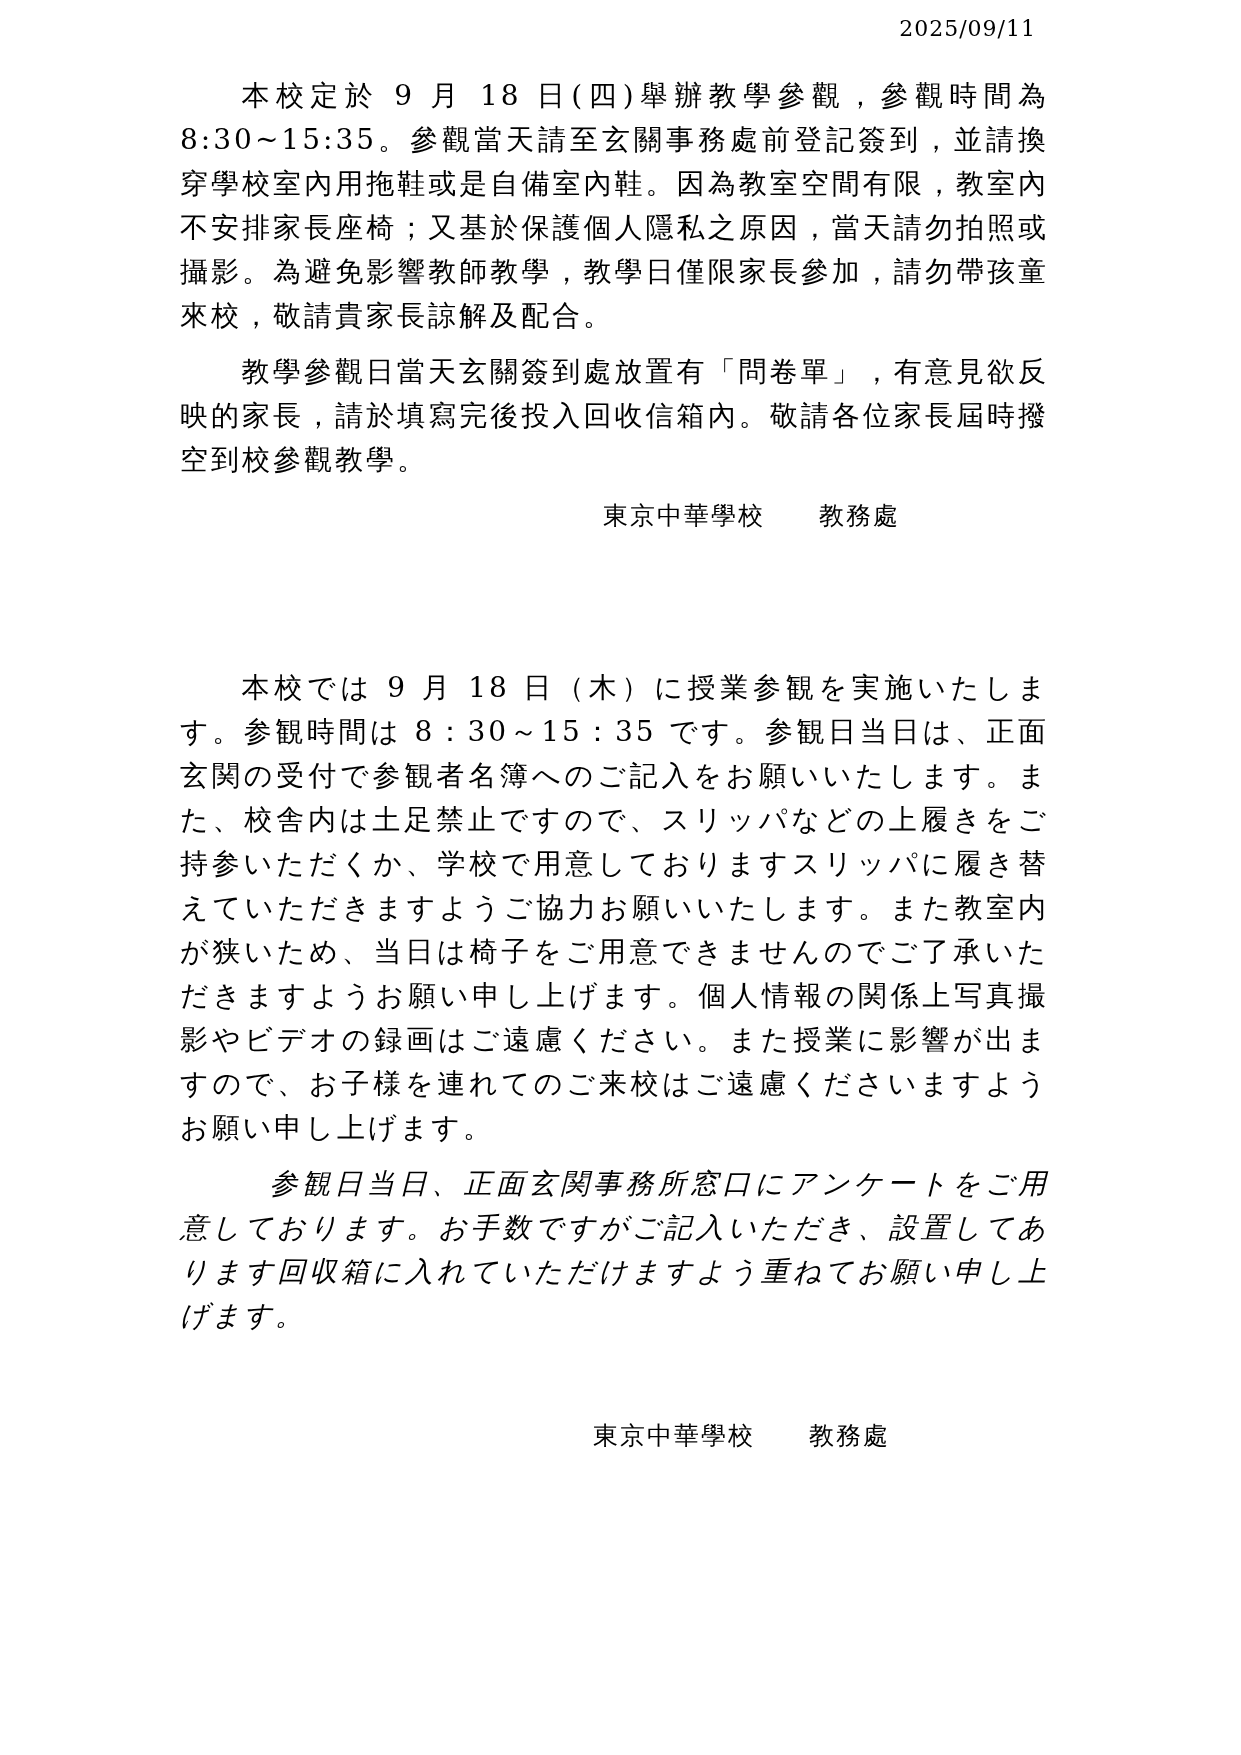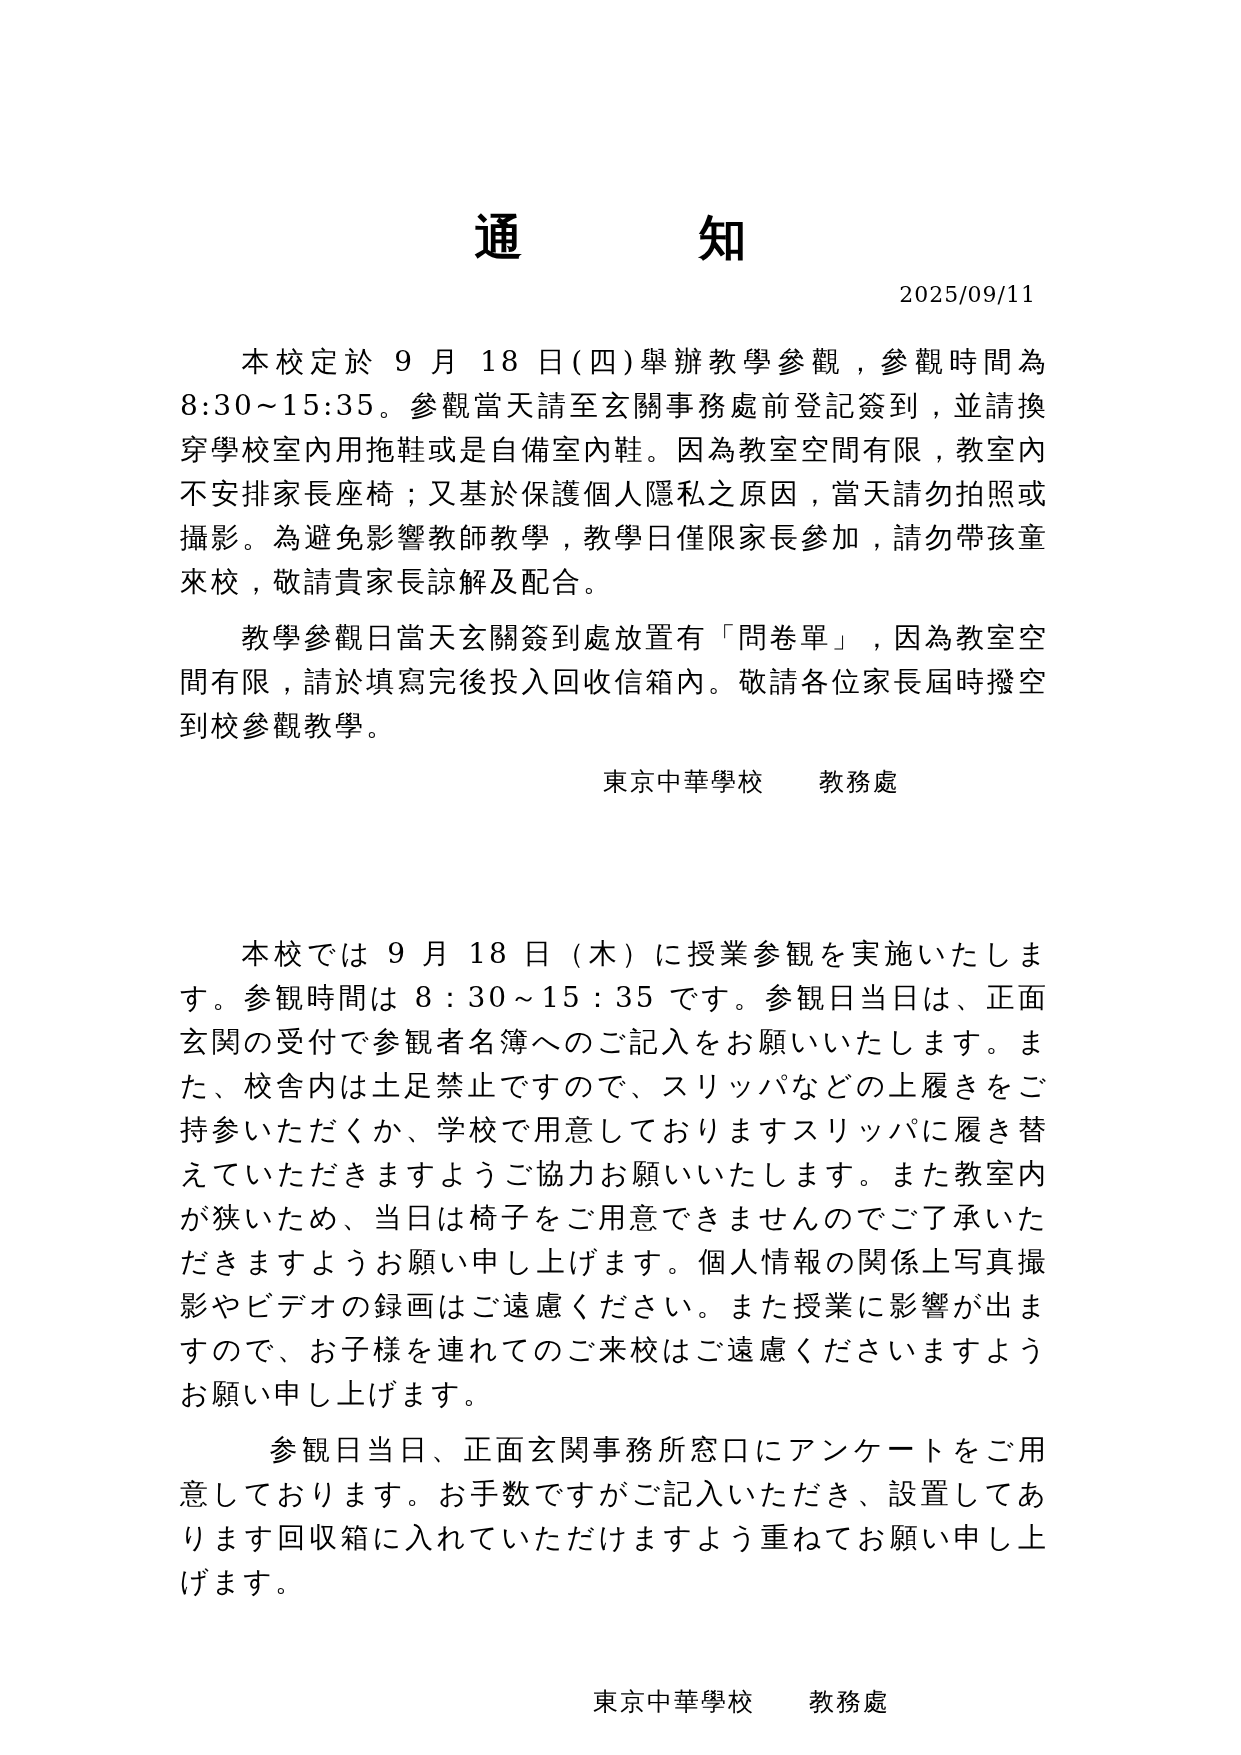--- a/index.html
+++ b/index.html
@@ -47,21 +47,21 @@
     text-justify: inter-character;
     text-align-last: left;
   }
   .cn-section { margin-top: 26px; }
   .jp-section { margin-top: 128px; }
   .body-section p {
     margin: 12px;
     padding: 0;
   }
   .indent-2 { text-indent: 2.2em; }
-  .indent-3 { text-indent: 3.2em; }
+  .indent-3 { text-indent: 3.2em; font-style: italic; }
   .signature {
     margin: 0;
     font-size: 25px;
     line-height: 44px;
     letter-spacing: 2px;
     white-space: pre;
   }
   .signature.cn-sig {
     margin-top: 12px;
     margin-left: 435px;
@@ -70,27 +70,26 @@
     margin-top: 76px;
     margin-left: 425px;
   }
 </style>
 </head>
 <body>
 
 <div class="page">
   <div class="doc">
 
-    <h1 class="notice-title">通　　　知</h1>
 
     <div class="notice-date">2025/09/11</div>
 
     <section class="body-section cn-section">
       <p class="indent-2">本校定於 9 月 18 日(四)舉辦教學參觀，參觀時間為 8:30~15:35。參觀當天請至玄關事務處前登記簽到，並請換穿學校室內用拖鞋或是自備室內鞋。因為教室空間有限，教室內不安排家長座椅；又基於保護個人隱私之原因，當天請勿拍照或攝影。為避免影響教師教學，教學日僅限家長參加，請勿帶孩童來校，敬請貴家長諒解及配合。</p>
-      <p class="indent-2">教學參觀日當天玄關簽到處放置有「問卷單」，因為教室空間有限，請於填寫完後投入回收信箱內。敬請各位家長屆時撥空到校參觀教學。</p>
+      <p class="indent-2">教學參觀日當天玄關簽到處放置有「問卷單」，有意見欲反映的家長，請於填寫完後投入回收信箱內。敬請各位家長屆時撥空到校參觀教學。</p>
       <p class="signature cn-sig">東京中華學校　　教務處</p>
     </section>
 
     <section class="body-section jp-section">
       <p class="indent-2">本校では 9 月 18 日（木）に授業参観を実施いたします。参観時間は 8：30～15：35 です。参観日当日は、正面玄関の受付で参観者名簿へのご記入をお願いいたします。また、校舎内は土足禁止ですので、スリッパなどの上履きをご持参いただくか、学校で用意しておりますスリッパに履き替えていただきますようご協力お願いいたします。また教室内が狭いため、当日は椅子をご用意できませんのでご了承いただきますようお願い申し上げます。個人情報の関係上写真撮影やビデオの録画はご遠慮ください。また授業に影響が出ますので、お子様を連れてのご来校はご遠慮くださいますようお願い申し上げます。</p>
       <p class="indent-3">参観日当日、正面玄関事務所窓口にアンケートをご用意しております。お手数ですがご記入いただき、設置してあります回収箱に入れていただけますよう重ねてお願い申し上げます。</p>
       <p class="signature jp-sig">東京中華學校　　教務處</p>
     </section>
 
   </div>

